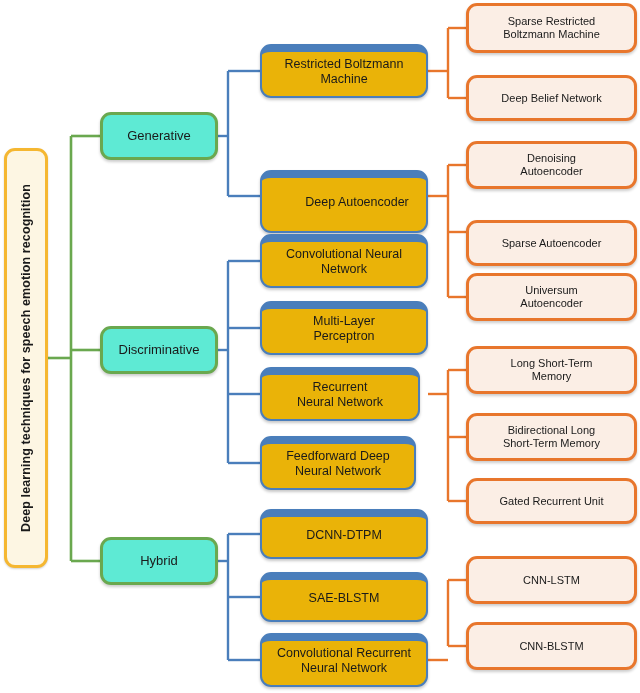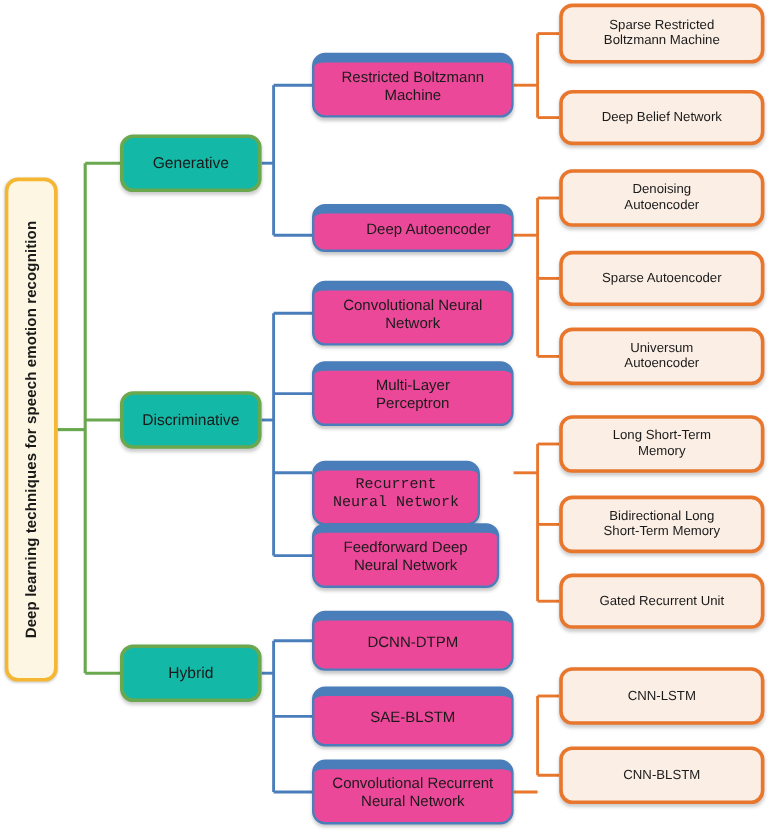--- a/index.html
+++ b/index.html
@@ -17,26 +17,26 @@
   .node .lbl{display:block;padding:0 6px;}
 
   
   .root{border:3px solid #f5b731;background:#fdf6e3;border-radius:11px;
         box-shadow:0 1px 2px rgba(0,0,0,.18);}
   .root .lbl{writing-mode:vertical-rl;transform:rotate(180deg);
              font-size:12.5px;font-weight:700;letter-spacing:.1px;
              white-space:nowrap;padding:0;}
 
   
-  .green{border:3px solid #6aa84f;background:#14b8a6;border-radius:11px;
+  .green{border:3px solid #6aa84f;background:#5eead4;border-radius:11px;
          font-size:13px;box-shadow:0 2px 3px rgba(0,0,0,.20);}
 
   
   .blue{border:2px solid #4a7ebb;border-top:8px solid #4a7ebb;
-        background:#ec4899;border-radius:11px;font-size:12.5px;
+        background:#eab308;border-radius:11px;font-size:12.5px;
         box-shadow:0 2px 3px rgba(0,0,0,.22);}
   .blue .lbl{position:relative;top:-2px;}
 
   
   .orange{border:3px solid #e8762c;background:#fbeee5;border-radius:11px;
           font-size:11px;box-shadow:0 2px 3px rgba(0,0,0,.20);}
 </style>
 </head>
 <body>
 
@@ -119,31 +119,31 @@
   <div class="node green" style="left:100px;top:326px;width:118px;height:48px;">
     <span class="lbl">Discriminative</span>
   </div>
   <div class="node green" style="left:100px;top:537px;width:118px;height:48px;">
     <span class="lbl">Hybrid</span>
   </div>
 
   <div class="node blue" style="left:260px;top:44px;width:168px;height:54px;">
     <span class="lbl">Restricted Boltzmann<br>Machine</span>
   </div>
-  <div class="node blue" style="left:260px;top:170px;width:168px;height:40px;padding-left:26px;">
+  <div class="node blue" style="left:260px;top:170px;width:168px;height:63px;padding-left:26px;">
     <span class="lbl">Deep Autoencoder</span>
   </div>
 
   <div class="node blue" style="left:260px;top:234px;width:168px;height:54px;">
     <span class="lbl">Convolutional Neural<br>Network</span>
   </div>
   <div class="node blue" style="left:260px;top:301px;width:168px;height:54px;">
     <span class="lbl">Multi-Layer<br>Perceptron</span>
   </div>
-  <div class="node blue" style="left:260px;top:384px;width:140px;height:54px;font-family:Liberation Mono, monospace;">
+  <div class="node blue" style="left:260px;top:367px;width:160px;height:54px;">
     <span class="lbl">Recurrent<br>Neural Network</span>
   </div>
   <div class="node blue" style="left:260px;top:436px;width:156px;height:54px;">
     <span class="lbl">Feedforward Deep<br>Neural Network</span>
   </div>
 
   <div class="node blue" style="left:260px;top:509px;width:168px;height:50px;">
     <span class="lbl">DCNN-DTPM</span>
   </div>
   <div class="node blue" style="left:260px;top:572px;width:168px;height:50px;">
@@ -156,21 +156,21 @@
   <div class="node orange" style="left:466px;top:3px;width:171px;height:50px;">
     <span class="lbl">Sparse Restricted<br>Boltzmann Machine</span>
   </div>
   <div class="node orange" style="left:466px;top:75px;width:171px;height:46px;">
     <span class="lbl">Deep Belief Network</span>
   </div>
 
   <div class="node orange" style="left:466px;top:141px;width:171px;height:48px;">
     <span class="lbl">Denoising<br>Autoencoder</span>
   </div>
-  <div class="node orange" style="left:466px;top:209px;width:171px;height:46px;">
+  <div class="node orange" style="left:466px;top:220px;width:171px;height:46px;">
     <span class="lbl">Sparse Autoencoder</span>
   </div>
   <div class="node orange" style="left:466px;top:273px;width:171px;height:48px;">
     <span class="lbl">Universum<br>Autoencoder</span>
   </div>
 
   <div class="node orange" style="left:466px;top:346px;width:171px;height:48px;">
     <span class="lbl">Long Short-Term<br>Memory</span>
   </div>
   <div class="node orange" style="left:466px;top:413px;width:171px;height:48px;">

